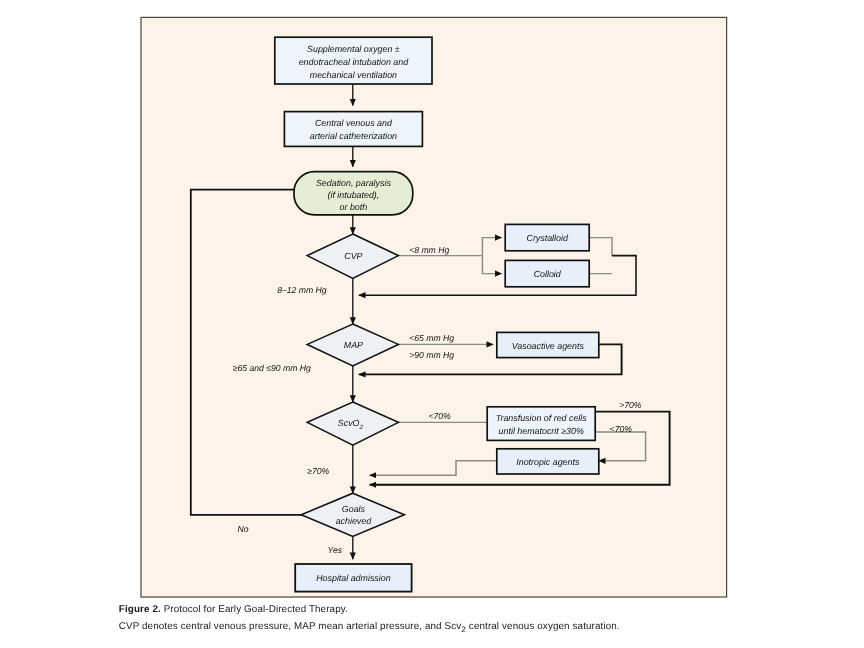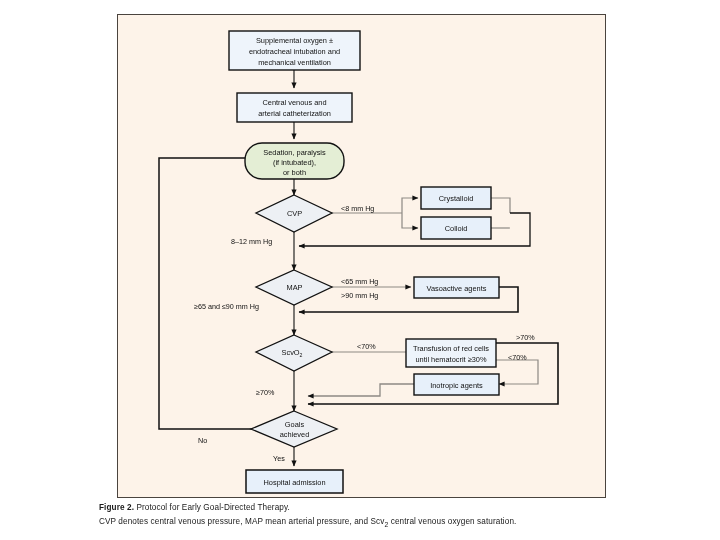--- a/index.html
+++ b/index.html
@@ -1,20 +1,20 @@
 <!DOCTYPE html>
 <html><head>
 <meta charset="utf-8">
 <style>
   html,body{margin:0;padding:0;background:#ffffff;}
   body{width:720px;height:540px;overflow:hidden;
        font-family:"Liberation Sans","DejaVu Sans",sans-serif;}
   #stage{position:relative;width:720px;height:540px;background:#ffffff;}
   #frame{position:absolute;left:117px;top:14px;width:489px;height:484px;
-         background:#fdf3e9;border:1.5px solid #4a443e;box-sizing:border-box;}
+         background:#fdf3e9;border:1.5px solid #4a443e;box-sizing:border-box;font-style:italic;}
   svg{display:block;}
   .cap{position:absolute;left:99px;font-family:"Liberation Sans","DejaVu Sans",sans-serif;
        color:#1a1a1a;letter-spacing:.1px;}
   #cap1{top:503px;font-size:8.2px;font-weight:bold;}
   #cap2{top:517px;font-size:8.2px;font-weight:normal;}
   .cap .reg{font-weight:normal;}
   .bx{font-size:7.4px;fill:#111;text-anchor:middle;
       font-family:"Liberation Sans","DejaVu Sans",sans-serif;}
   .lbl{font-size:7.2px;fill:#111;
        font-family:"Liberation Sans","DejaVu Sans",sans-serif;}

